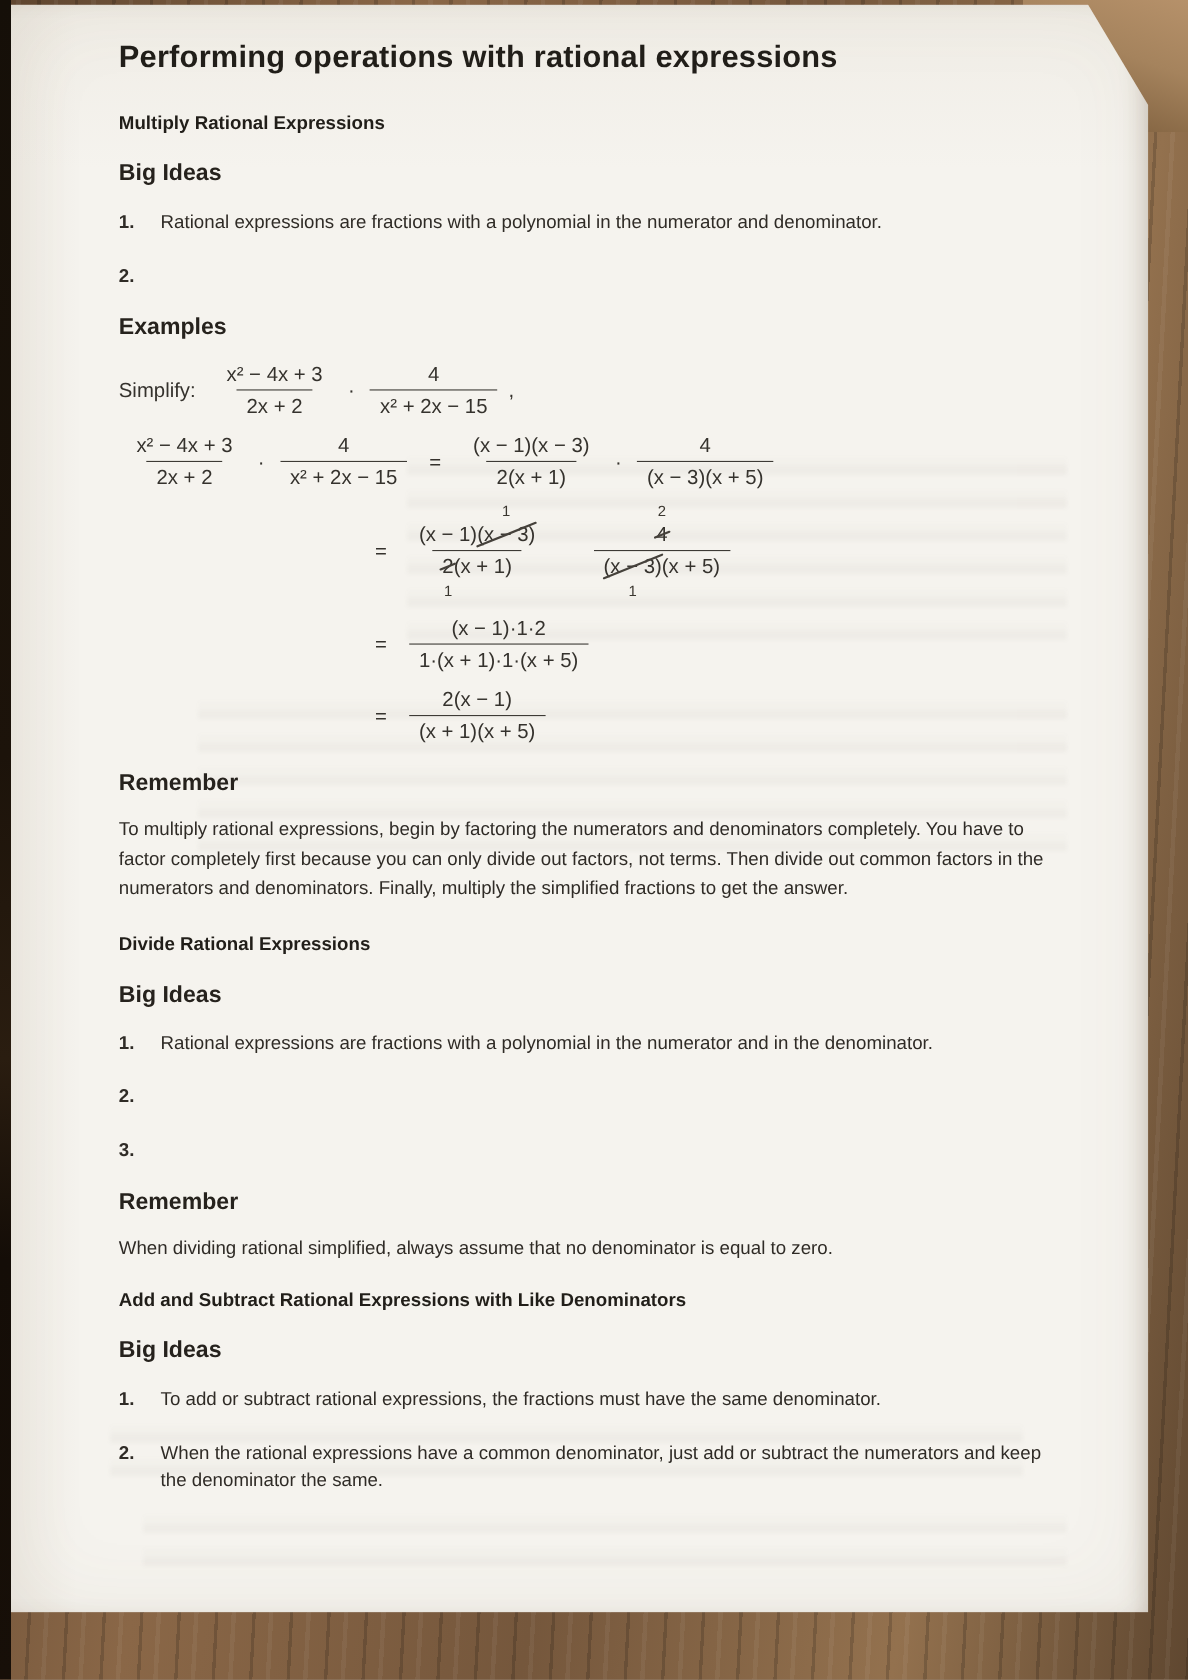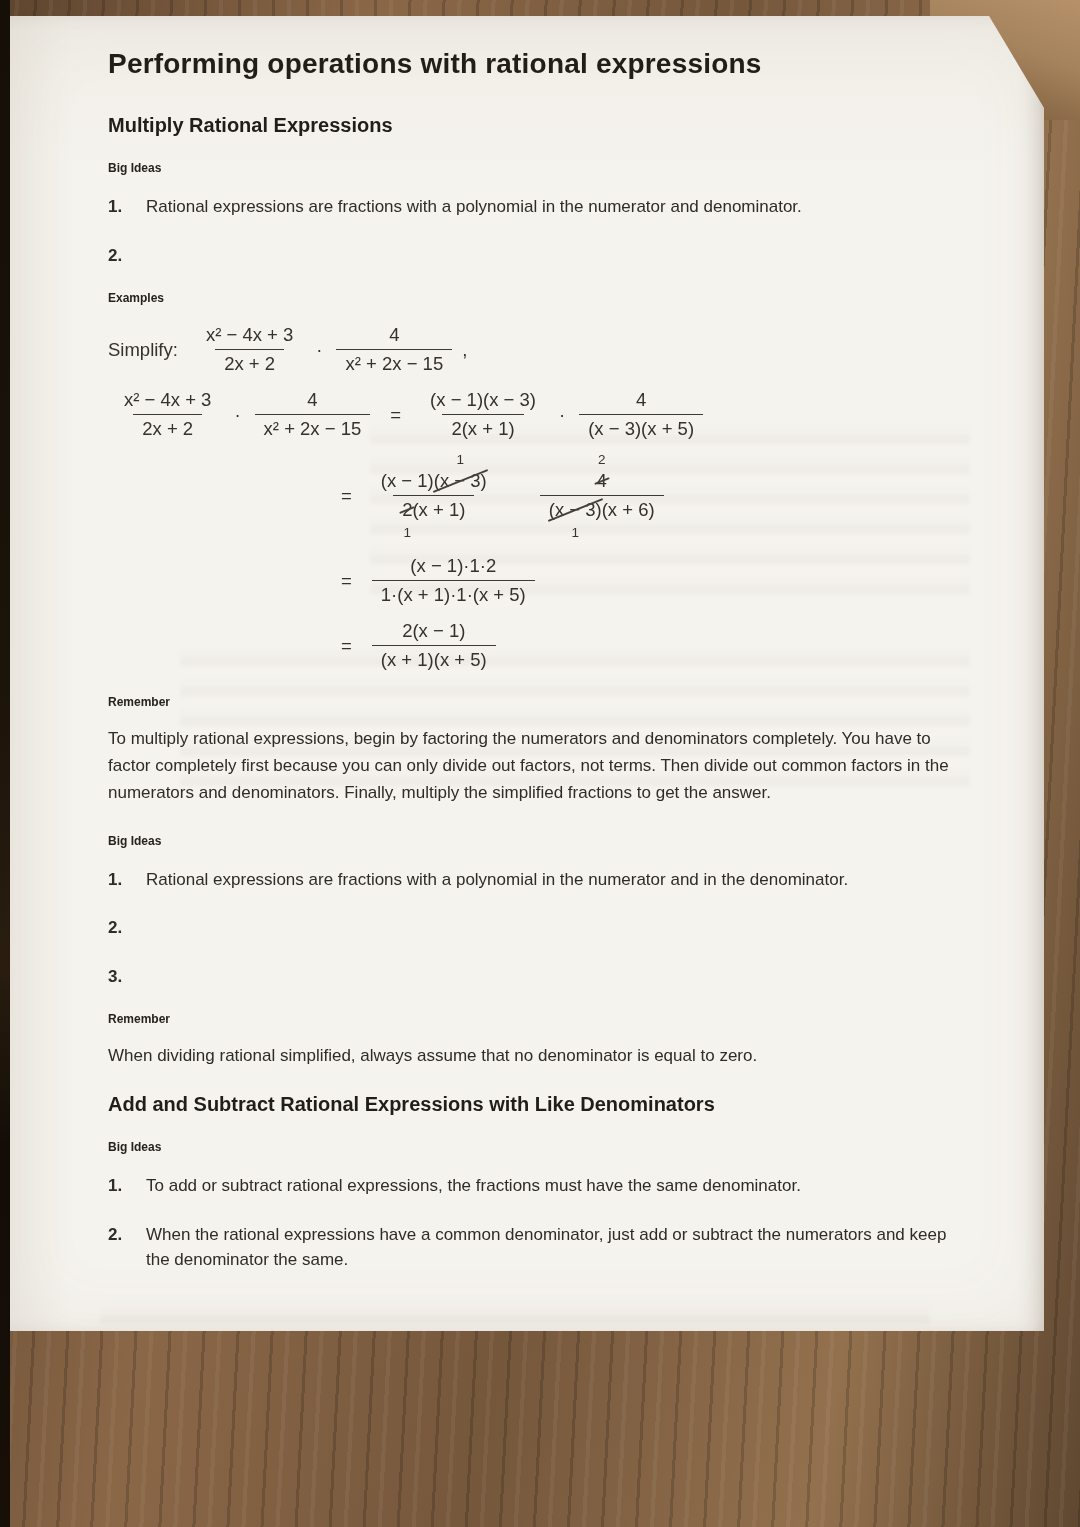--- a/index.html
+++ b/index.html
@@ -12,21 +12,21 @@
     position:absolute; inset:0;
     background:
       repeating-linear-gradient(93deg, rgba(0,0,0,0.16) 0 3px, rgba(0,0,0,0) 3px 15px, rgba(255,255,255,0.05) 15px 19px, rgba(0,0,0,0) 19px 34px),
       linear-gradient(100deg, #5e452f 0%, #8a6747 28%, #75573c 55%, #93714e 80%, #5f4730 100%);
   }
   .corner-light {
     position:absolute; right:0; top:0; width:150px; height:120px;
     background:linear-gradient(200deg, #b6916a 0%, #a5835d 40%, #80613f 85%);
   }
   .page {
-    position:absolute; left:10px; top:16px; width:1034px; height:1315px;
+    position:absolute; left:10px; top:4px; width:1034px; height:1462px;
     background:
       linear-gradient(180deg, rgba(228,222,210,0.28) 0, rgba(255,255,255,0) 150px),
       linear-gradient(90deg, rgba(210,200,185,0.20) 0, rgba(255,255,255,0) 60px),
       #f5f3ee;
     clip-path: polygon(0 0, calc(100% - 55px) 0, 100% 92px, 100% 100%, 0 100%);
     box-shadow: inset -14px 0 24px -14px rgba(90,65,40,0.35), inset 0 0 80px rgba(120,100,70,0.07);
   }
   .left-strip {
     position:absolute; left:0; top:0; width:10px; height:100%;
     background:linear-gradient(180deg, #150f08 0%, #1c130a 45%, #2a1d10 63%, #140d07 75%, #170f08 100%);
@@ -38,22 +38,22 @@
     background:repeating-linear-gradient(0deg, rgba(128,122,110,0.10) 0 9px, rgba(128,122,110,0.03) 9px 17px, rgba(0,0,0,0) 17px 30px);
   }
   .b1 { left:360px; top:408px; width:600px; height:170px; }
   .b2 { left:170px; top:620px; width:790px; height:150px; }
   .b3 { left:90px;  top:1278px; width:830px; height:60px; }
   .b4 { left:120px; top:1360px; width:840px; height:60px; }
 
   .content { position:relative; padding:26px 88px 10px 98px; color:#2f2b26; }
 
   .title { font-size:28px; font-weight:700; color:#211e19; margin:6px 0 34px; letter-spacing:0.2px; }
-  .h2 { font-size:20px; font-weight:700; color:#211e19; margin:0 0 24px; }
-  .h3 { font-size:12px; font-weight:700; color:#26221d; margin:0 0 19px; }
+  .h2 { font-size:17px; font-weight:700; color:#211e19; margin:0 0 24px; }
+  .h3 { font-size:21px; font-weight:700; color:#26221d; margin:0 0 19px; }
   .mt8 { margin-top:8px; } .mt10 { margin-top:10px; }
 
   .li { display:flex; gap:18px; font-size:17px; line-height:1.5; margin:0 0 23px; }
   .li .n { font-weight:700; min-width:20px; }
   .para { font-size:17px; line-height:1.6; margin:0 0 27px; max-width:860px; }
 
   
   .math { font-size:18.5px; color:#35322d; margin:4px 0 10px; }
   .mline { display:flex; align-items:center; margin:0 0 14px; }
   .mline.indent { margin-left:220px; }
@@ -153,21 +153,21 @@
           <span class="den">
             <span class="cwrap"><span class="hint below">1</span><span class="cancel">2</span></span><span>(x + 1)</span>
           </span>
         </span>
         <span class="gap"></span>
         <span class="frac">
           <span class="num">
             <span class="cwrap"><span class="hint above">2</span><span class="cancel">4</span></span>
           </span>
           <span class="den">
-            <span class="cwrap"><span class="hint below">1</span><span class="cancel">(x − 3)</span></span><span>(x + 6)</span>
+            <span class="cwrap"><span class="hint below">1</span><span class="cancel">(x − 3)</span></span><span>(x + 5)</span>
           </span>
         </span>
       </div>
 
       <div class="mline indent">
         <span class="eq">=</span>
         <span class="frac">
           <span class="num">(x − 1)·1·2</span>
           <span class="den">1·(x + 1)·1·(x + 5)</span>
         </span>
@@ -179,20 +179,21 @@
           <span class="num">2(x − 1)</span>
           <span class="den">(x + 1)(x + 5)</span>
         </span>
       </div>
 
     </div>
 
     <div class="h3" style="margin-bottom:16px;">Remember</div>
     <div class="para">To multiply rational expressions, begin by factoring the numerators and denominators completely. You have to factor completely first because you can only divide out factors, not terms. Then divide out common factors in the numerators and denominators. Finally, multiply the simplified fractions to get the answer.</div>
 
+    <div class="h2 mt8">Divide Rational Expressions</div>
     <div class="h3">Big Ideas</div>
 
     <div class="li">
       <span class="n">1.</span>
       <span class="t">Rational expressions are fractions with a polynomial in the numerator and in the denominator.</span>
     </div>
     <div class="li">
       <span class="n">2.</span>
     </div>
     <div class="li">

